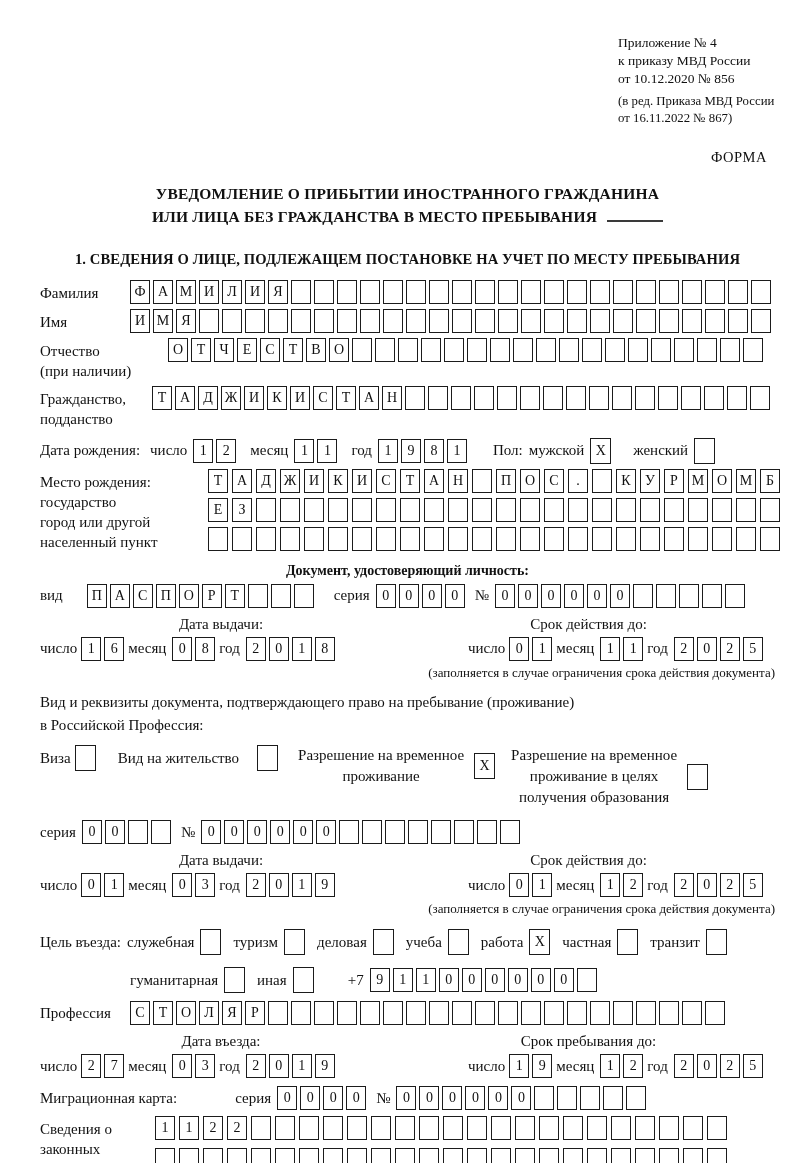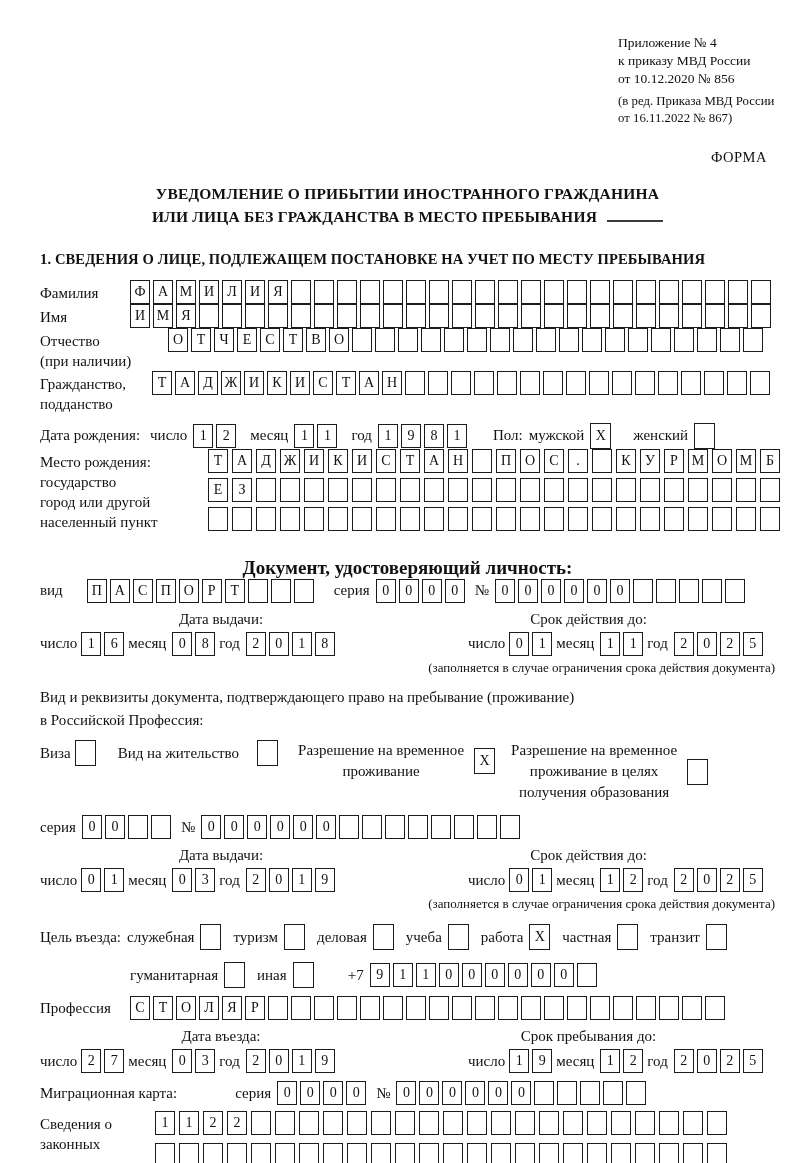--- a/index.html
+++ b/index.html
@@ -9,44 +9,44 @@
     color:#111;
     font-family:"Liberation Serif","DejaVu Serif",serif;
     font-size:15px;
     padding:34px 25px 10px 40px;
   }
   .appendix{margin-left:578px;font-size:13.5px;line-height:1.32}
   .appendix .edition{margin-top:6px;font-size:12.8px}
   .forma{margin-top:22px;text-align:right;padding-right:8px;font-weight:normal;font-size:14.5px;letter-spacing:.5px}
   .title{margin-top:16px;text-align:center;font-weight:bold;font-size:15.5px;line-height:1.5;letter-spacing:.2px}
   .blank-line{display:inline-block;width:56px;border-bottom:2.4px solid #3a3a3a;margin-left:10px;height:14px;vertical-align:baseline}
-  .sec1{margin-top:22px;font-weight:bold;font-size:14.6px;letter-spacing:.1px}
+  .sec1{margin-top:22px;text-align:center;font-weight:bold;font-size:14.6px;letter-spacing:.1px}
 
   .rows{margin-top:12px}
-  .row{display:flex;align-items:flex-start;}
+  .row{display:flex;align-items:flex-start;margin-top:5px}
   .lbl{font-size:15px;padding-top:3px;line-height:1.35;flex:0 0 auto}
   .lbl .sub{display:block}
   .w90{width:90px}.w128{width:128px}.w112{width:112px}.w168{width:168px}
   .cells{display:flex;gap:3px;flex:0 0 auto}
   .g4{gap:4px}
   .cell{
     flex:0 0 auto;width:20px;height:24px;border:1.6px solid #1b1b1b;
     display:flex;align-items:center;justify-content:center;
     font-size:14px;background:#fff
   }
   .cb .cell{width:21px;height:26px}
   .stack>.cells{margin-top:5px}
   .stack>.cells:first-child{margin-top:0}
 
   .inline{display:flex;align-items:center;flex-wrap:nowrap}
   .inline .t{margin:0 6px 0 0}
   .inline .cells{margin-right:10px}
   .dlabel{margin:0 6px 0 4px}
 
-  .doc-head{margin-top:24px;text-align:center;font-weight:bold;font-size:19px}
+  .doc-head{margin-top:10px;text-align:center;font-weight:bold;font-size:14px}
 
   .two-col{display:flex;margin-top:8px}
   .col-left{width:362px}
   .col-right{flex:1}
   .col-head{text-align:center;margin-bottom:4px}
   .dateline{display:flex;align-items:center}
   .note{margin-top:4px;text-align:right;font-size:13px}
   .para{margin-top:10px;line-height:1.55}
 
   .permits{display:flex;align-items:flex-start;margin-top:8px}

